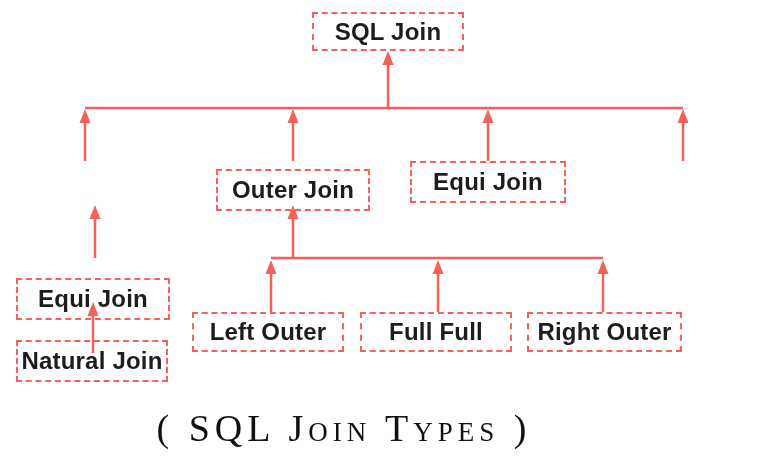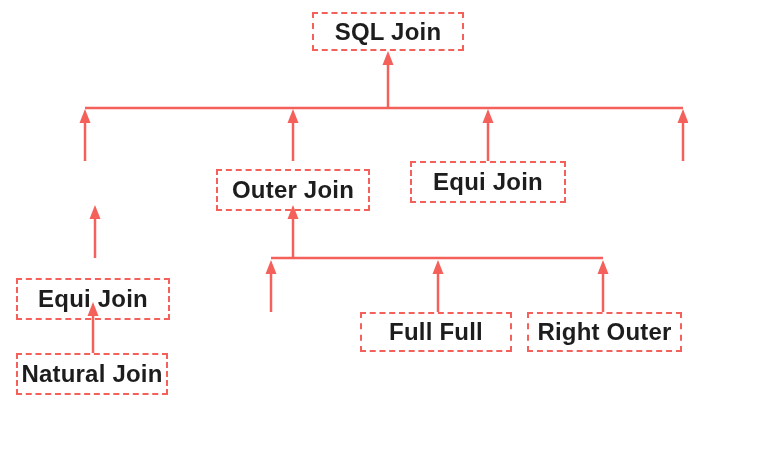--- a/index.html
+++ b/index.html
@@ -36,21 +36,21 @@
     letter-spacing: 0.2px;
     white-space: nowrap;
     background: transparent;
   }
   #n-sql     { left: 312px; top: 12px;  width: 152px; height: 39px; }
   #n-inner   { left: 19px;  top: 161px; width: 152px; height: 42px; }
   #n-outer   { left: 216px; top: 161px; width: 154px; height: 42px; margin-top: 8px; }
   #n-self    { left: 410px; top: 161px; width: 156px; height: 42px; }
   #n-cross   { left: 607px; top: 161px; width: 156px; height: 42px; }
   #n-equi    { left: 16px;  top: 258px; width: 154px; height: 42px; margin-top: 20px; }
-  #n-natural { left: 16px;  top: 353px; width: 152px; height: 42px; }
+  #n-natural { left: 16px;  top: 340px; width: 152px; height: 42px; }
   #n-left    { left: 192px; top: 312px; width: 152px; height: 40px; }
   #n-full    { left: 360px; top: 312px; width: 152px; height: 40px; }
   #n-right   { left: 527px; top: 312px; width: 155px; height: 40px; }
   .caption {
     position: absolute;
     left: 0; right: 0;
     top: 406px;
     text-align: center;
     font-family: "Liberation Serif", serif;
     font-variant: small-caps;
@@ -102,16 +102,18 @@
 
     <line x1="603" y1="312" x2="603" y2="273"></line>
     <polygon points="603,260 597.5,274 608.5,274"></polygon>
   </svg>
 
   <div class="node" id="n-sql">SQL Join</div>
   <div class="node" id="n-outer">Outer Join</div>
   <div class="node" id="n-self">Equi Join</div>
   <div class="node" id="n-equi">Equi Join</div>
   <div class="node" id="n-natural">Natural Join</div>
+  <div class="node" id="n-left">Left Outer</div>
   <div class="node" id="n-full">Full Full</div>
   <div class="node" id="n-right">Right Outer</div>
 
+  <div class="caption">( SQL Join Types )</div>
 </div>
 
 </body></html>

